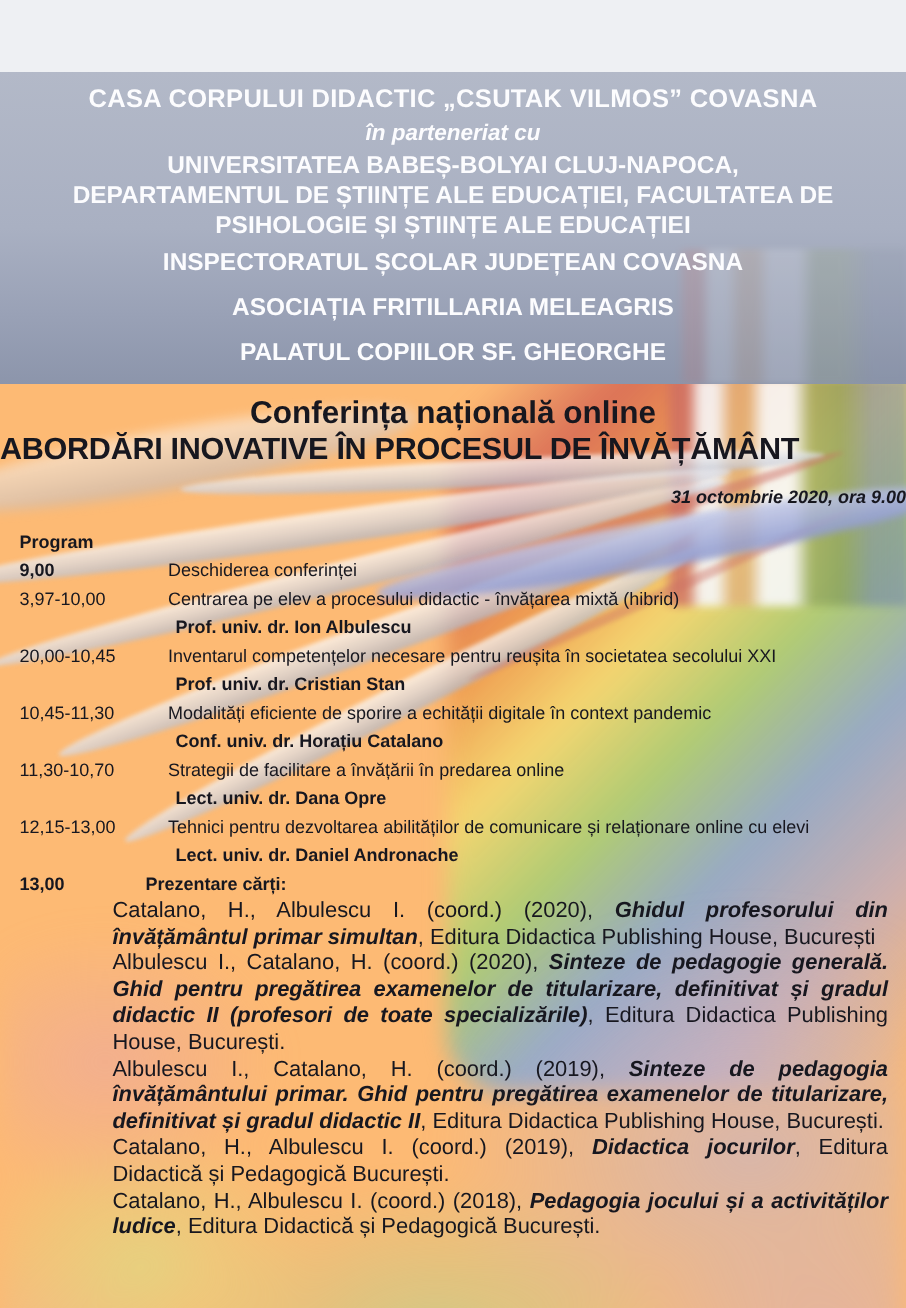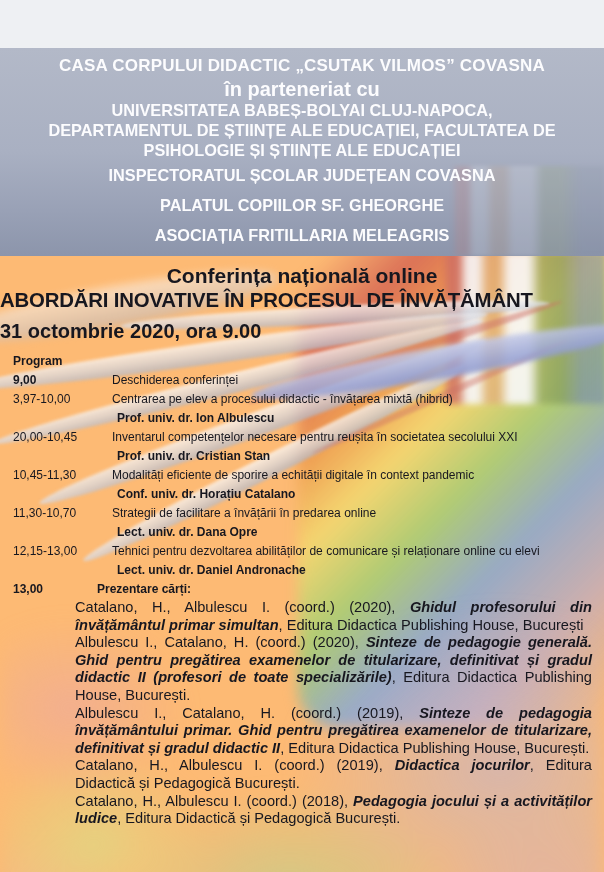--- a/index.html
+++ b/index.html
@@ -47,33 +47,33 @@
 
   
   .header{position:absolute;left:0;top:0;width:604px;height:208px;z-index:2;overflow:hidden;
     background:linear-gradient(180deg,#b3b9c8 0%,#a9b0c2 50%,#99a1b6 78%,#8c95ab 100%);
     color:#fcfcfe;font-weight:bold;text-align:center;}
   .header .hint{position:absolute;left:440px;top:118px;width:164px;height:90px;opacity:.16;filter:blur(2px);
     background:linear-gradient(90deg,transparent 0 7%,#d86e60 11% 16%,#ffffff 21% 27%,
       #e2b07c 33% 39%,#ffffff 45% 56%,#94a860 63% 74%,#76828fa8 86% 100%);}
   .hline{position:relative;line-height:20px;}
   .h-org{padding-top:8px;font-size:17px;letter-spacing:.2px;}
-  .h-partnership{margin-top:3px;font-size:20px;}
+  .h-partnership{margin-top:3px;font-size:15px;font-style:italic;}
   .h-p0{margin-top:1px;font-size:16.3px;}
   .h-p1,.h-p2{font-size:16.3px;}
   .h-p3{margin-top:5px;font-size:16.3px;}
   .h-p4{margin-top:10px;font-size:16.3px;}
   .h-p5{margin-top:10px;font-size:16.3px;}
 
   
   .content{position:absolute;inset:0;z-index:3;color:#17171f;}
   .spacer-header{height:208px;}
   .title1{margin-top:7px;text-align:center;font-size:21px;font-weight:bold;line-height:25px;}
   .title2{text-align:left;font-size:20.4px;font-weight:bold;line-height:24px;letter-spacing:-0.2px;}
-  .datetime{margin-top:10px;text-align:left;font-size:20px;font-weight:bold;line-height:19px;}
+  .datetime{margin-top:10px;text-align:right;font-size:12px;font-weight:bold;line-height:19px;font-style:italic;}
 
   .program{margin:11px 0 0 13px;font-size:12px;line-height:19px;}
   .program-label{font-weight:bold;}
   .prow{display:flex;}
   .ptime{width:99px;flex:none;}
   .ptime.bold{font-weight:bold;}
   .pbody{width:482px;}
   .pdesc{}
   .pspeaker{font-weight:bold;padding-left:5px;}
   .pspeaker:empty{display:none;}
@@ -105,22 +105,22 @@
   </div>
 
   <div class="header">
     <div class="hint"></div>
     <div class="hline h-org">CASA CORPULUI DIDACTIC „CSUTAK VILMOS” COVASNA</div>
     <div class="hline h-partnership">în parteneriat cu</div>
     <div class="hline h-p0">UNIVERSITATEA BABEȘ-BOLYAI CLUJ-NAPOCA,</div>
     <div class="hline h-p1">DEPARTAMENTUL DE  ȘTIINȚE ALE EDUCAȚIEI, FACULTATEA DE</div>
     <div class="hline h-p2">PSIHOLOGIE ȘI ȘTIINȚE ALE EDUCAȚIEI</div>
     <div class="hline h-p3">INSPECTORATUL ȘCOLAR JUDEȚEAN COVASNA</div>
+    <div class="hline h-p5">ASOCIAȚIA FRITILLARIA MELEAGRIS</div>
     <div class="hline h-p4">PALATUL COPIILOR SF. GHEORGHE</div>
-    <div class="hline h-p5">ASOCIAȚIA FRITILLARIA MELEAGRIS</div>
   </div>
 
   <div class="content">
     <div class="spacer-header"></div>
     <div class="title1">Conferința națională online</div>
     <div class="title2">ABORDĂRI INOVATIVE ÎN PROCESUL DE ÎNVĂȚĂMÂNT</div>
     <div class="datetime">31 octombrie 2020, ora 9.00</div>
 
     <div class="program">
       <div class="program-label">Program</div>

